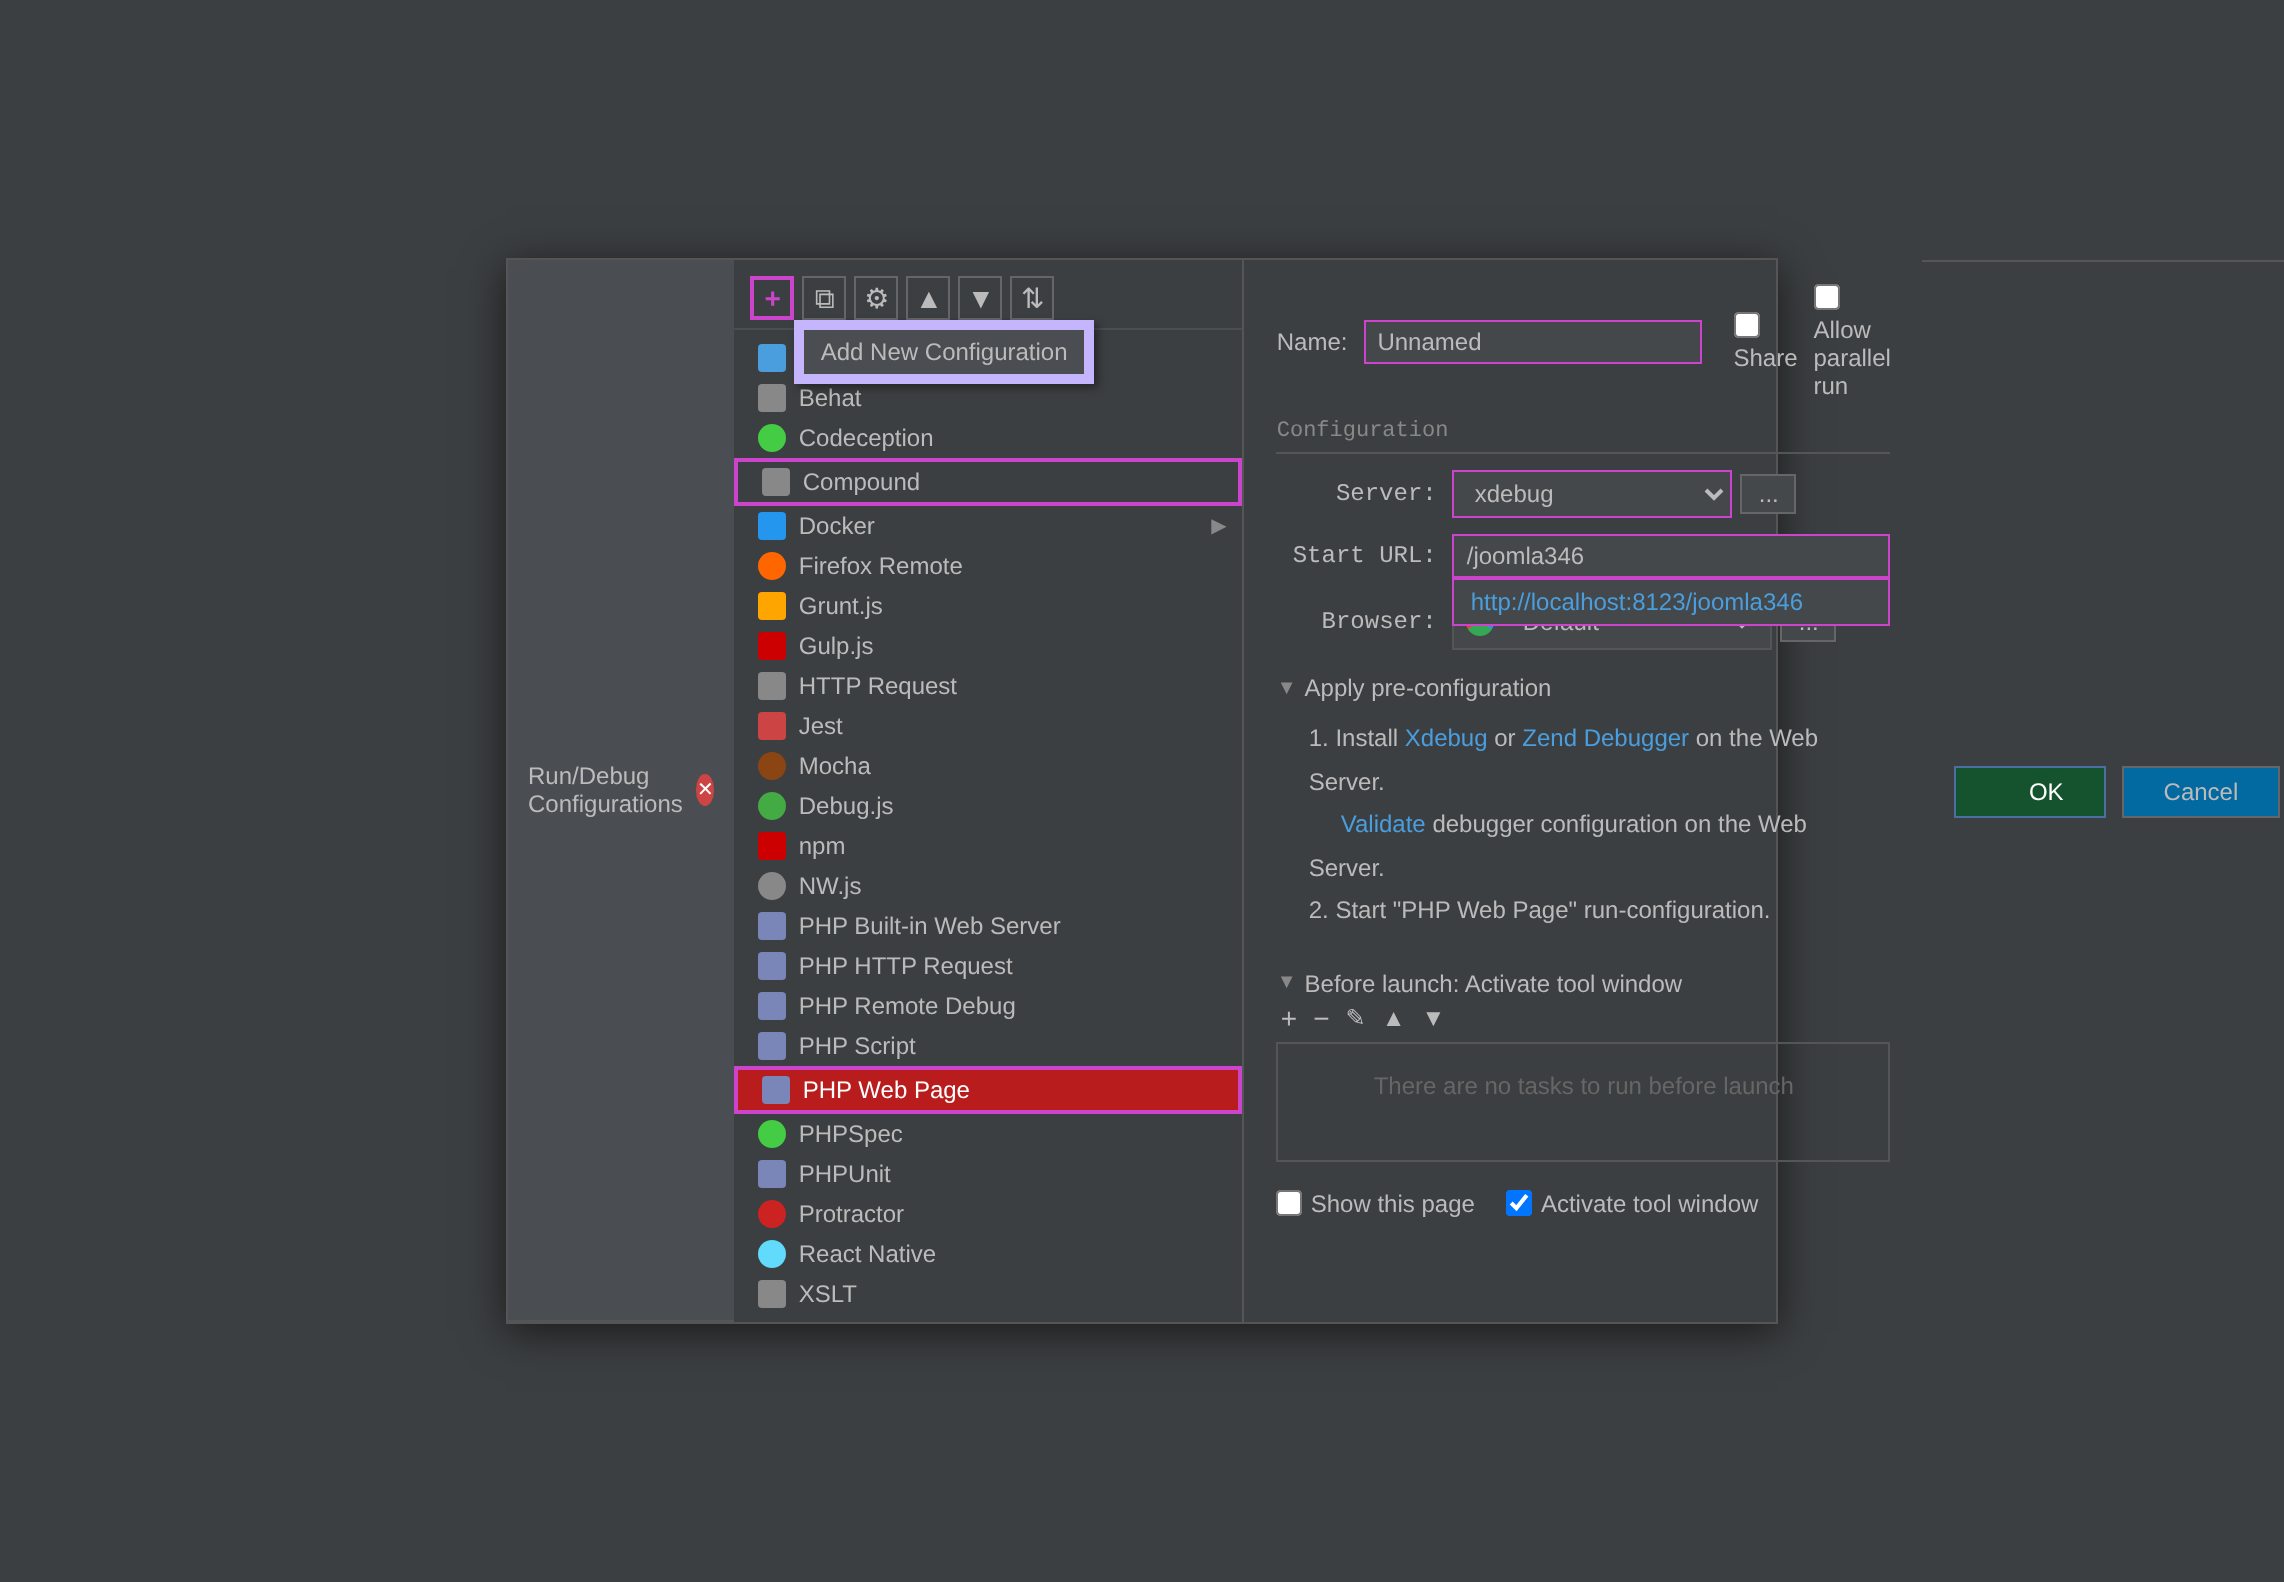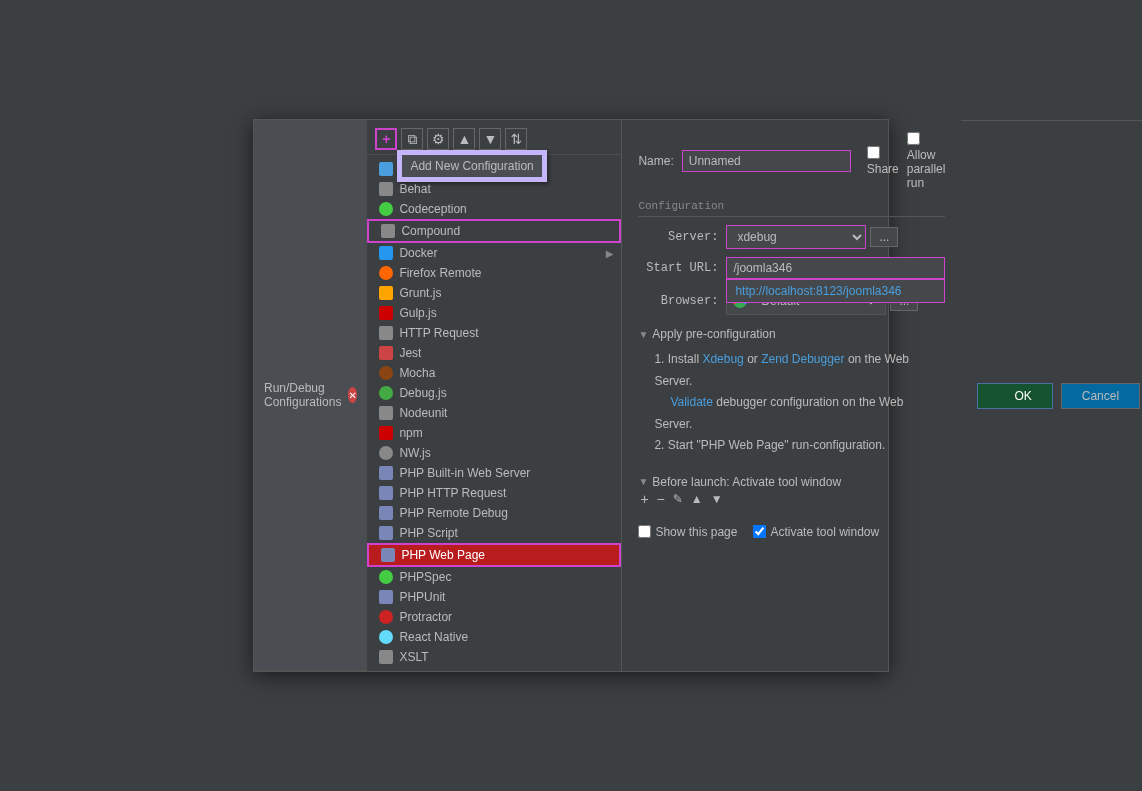--- a/index.html
+++ b/index.html
@@ -456,24 +456,20 @@
         <li class="config-item">
           <span style="width:14px;height:14px;background:#8b4513;border-radius:50%;display:inline-block;flex-shrink:0;"></span>
           <span>Mocha</span>
         </li>
 
         <li class="config-item">
           <span style="width:14px;height:14px;background:#44aa44;border-radius:50%;display:inline-block;flex-shrink:0;"></span>
           <span>Debug.js</span>
         </li>
 
-        <li class="config-item">
-          <span style="width:14px;height:14px;background:#888;border-radius:2px;display:inline-block;flex-shrink:0;"></span>
-          <span>Nodeunit</span>
-        </li>
 
         <li class="config-item">
           <span style="width:14px;height:14px;background:#cc0000;border-radius:2px;display:inline-block;flex-shrink:0;"></span>
           <span>npm</span>
         </li>
 
         <li class="config-item">
           <span style="width:14px;height:14px;background:#888;border-radius:50%;display:inline-block;flex-shrink:0;"></span>
           <span>NW.js</span>
         </li>
@@ -618,20 +614,23 @@
           <span class="arrow">▼</span>
           <span>Before launch: Activate tool window</span>
         </div>
         <div class="before-launch-toolbar">
           <button style="background:transparent;border:none;color:#bbbbbb;cursor:pointer;font-size:14px;">+</button>
           <button style="background:transparent;border:none;color:#bbbbbb;cursor:pointer;font-size:14px;">−</button>
           <button style="background:transparent;border:none;color:#bbbbbb;cursor:pointer;font-size:12px;">✎</button>
           <button style="background:transparent;border:none;color:#bbbbbb;cursor:pointer;font-size:12px;">▲</button>
           <button style="background:transparent;border:none;color:#bbbbbb;cursor:pointer;font-size:12px;">▼</button>
         </div>
+        <div class="before-launch-area">
+          <div class="before-launch-empty">There are no tasks to run before launch</div>
+        </div>
       </div>
 
       <div class="bottom-checkboxes">
         <label>
           <input type="checkbox" style="">
           <span>Show this page</span>
         </label>
         <label>
           <input type="checkbox" checked="" style="">
           <span>Activate tool window</span>

